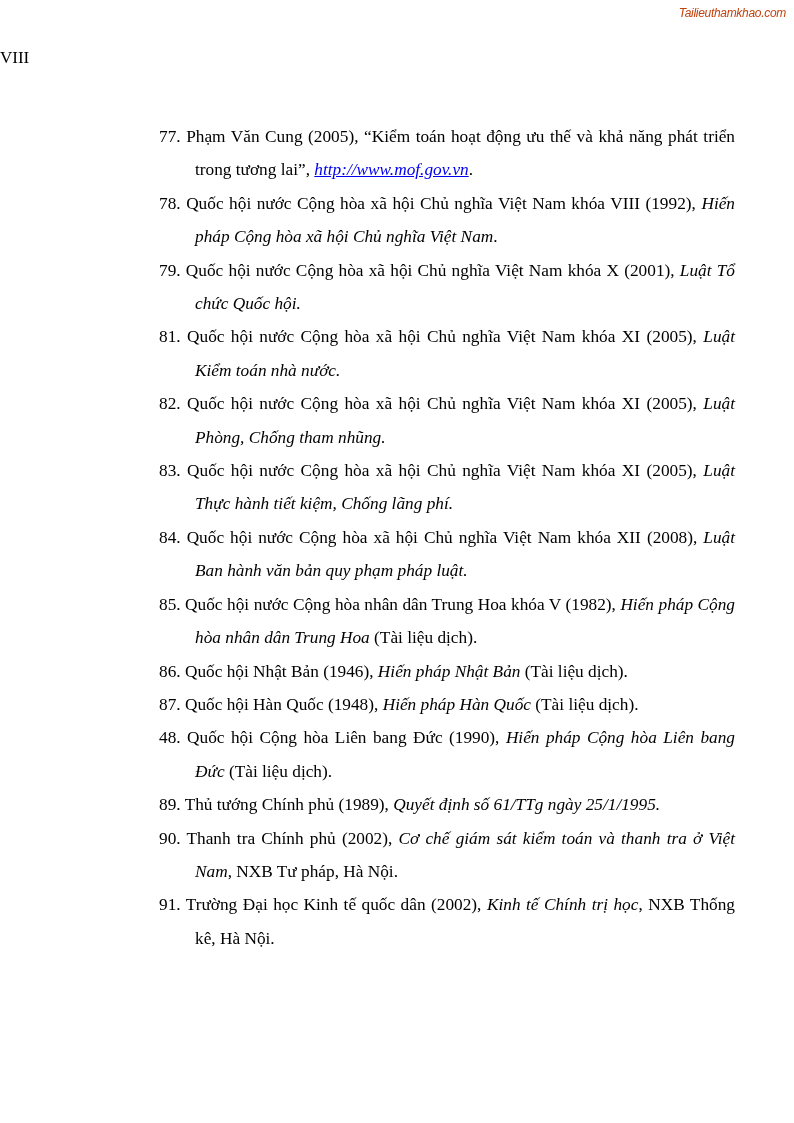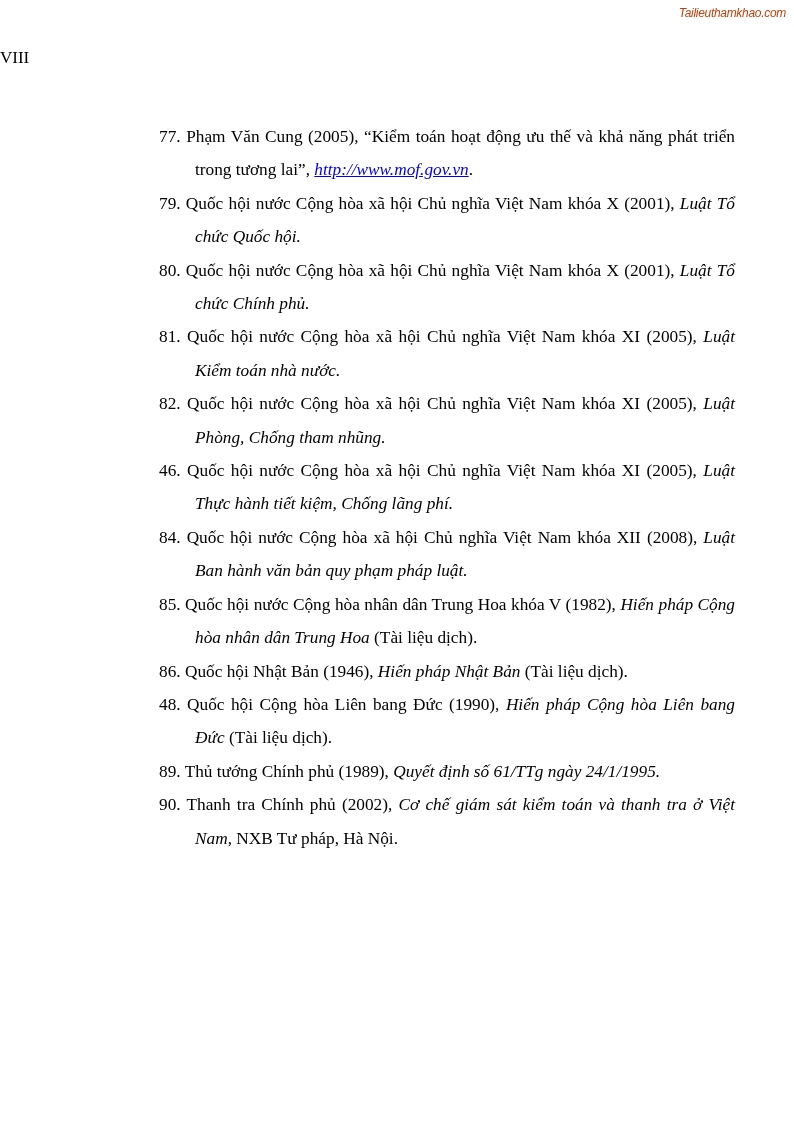--- a/index.html
+++ b/index.html
@@ -72,24 +72,26 @@
 </head>
 <body>
 
 <div class="watermark">Tailieuthamkhao.com</div>
 
 <div class="page-number">VIII</div>
 
 <ol class="ref-list">
 
   <li class="ref-item"><span class="num">77. </span><span class="seg-normal">Phạm Văn Cung (2005), “Kiểm toán hoạt động ưu thế và khả năng phát triển trong tương lai”, </span><a class="seg-link">http://www.mof.gov.vn</a><span class="seg-normal">.</span></li>
+  <li class="ref-item"><span class="num">78. </span><span class="seg-normal">Quốc hội nước Cộng hòa xã hội Chủ nghĩa Việt Nam khóa VIII (1992), </span><span class="seg-italic">Hiến pháp Cộng hòa xã hội Chủ nghĩa Việt Nam</span><span class="seg-normal">.</span></li>
   <li class="ref-item"><span class="num">79. </span><span class="seg-normal">Quốc hội nước Cộng hòa xã hội Chủ nghĩa Việt Nam khóa X (2001), </span><span class="seg-italic">Luật Tổ chức Quốc hội.</span></li>
-  <li class="ref-item"><span class="num">80. </span><span class="seg-normal">Quốc hội nước Cộng hòa xã hội Chủ nghĩa Việt Nam khóa X (2001), </span><span class="seg-italic">Luật Tổ chức Chính phủ.</span></li>
   <li class="ref-item"><span class="num">81. </span><span class="seg-normal">Quốc hội nước Cộng hòa xã hội Chủ nghĩa Việt Nam khóa XI (2005), </span><span class="seg-italic">Luật Kiểm toán nhà nước.</span></li>
   <li class="ref-item"><span class="num">82. </span><span class="seg-normal">Quốc hội nước Cộng hòa xã hội Chủ nghĩa Việt Nam khóa XI (2005), </span><span class="seg-italic">Luật Phòng, Chống tham nhũng.</span></li>
-  <li class="ref-item"><span class="num">46. </span><span class="seg-normal">Quốc hội nước Cộng hòa xã hội Chủ nghĩa Việt Nam khóa XI (2005), </span><span class="seg-italic">Luật Thực hành tiết kiệm, Chống lãng phí.</span></li>
+  <li class="ref-item"><span class="num">83. </span><span class="seg-normal">Quốc hội nước Cộng hòa xã hội Chủ nghĩa Việt Nam khóa XI (2005), </span><span class="seg-italic">Luật Thực hành tiết kiệm, Chống lãng phí.</span></li>
   <li class="ref-item"><span class="num">84. </span><span class="seg-normal">Quốc hội nước Cộng hòa xã hội Chủ nghĩa Việt Nam khóa XII (2008), </span><span class="seg-italic">Luật Ban hành văn bản quy phạm pháp luật.</span></li>
   <li class="ref-item"><span class="num">85. </span><span class="seg-normal">Quốc hội nước Cộng hòa nhân dân Trung Hoa khóa V (1982), </span><span class="seg-italic">Hiến pháp Cộng hòa nhân dân Trung Hoa</span><span class="seg-normal"> (Tài liệu dịch).</span></li>
   <li class="ref-item"><span class="num">86. </span><span class="seg-normal">Quốc hội Nhật Bản (1946), </span><span class="seg-italic">Hiến pháp Nhật Bản</span><span class="seg-normal"> (Tài liệu dịch).</span></li>
+  <li class="ref-item"><span class="num">87. </span><span class="seg-normal">Quốc hội Hàn Quốc (1948), </span><span class="seg-italic">Hiến pháp Hàn Quốc</span><span class="seg-normal"> (Tài liệu dịch).</span></li>
   <li class="ref-item"><span class="num">48. </span><span class="seg-normal">Quốc hội Cộng hòa Liên bang Đức (1990), </span><span class="seg-italic">Hiến pháp Cộng hòa Liên bang Đức</span><span class="seg-normal"> (Tài liệu dịch).</span></li>
-  <li class="ref-item"><span class="num">89. </span><span class="seg-normal">Thủ tướng Chính phủ (1989), </span><span class="seg-italic">Quyết định số 61/TTg ngày 24/1/1995.</span></li>
+  <li class="ref-item"><span class="num">89. </span><span class="seg-normal">Thủ tướng Chính phủ (1989), </span><span class="seg-italic">Quyết định số 61/TTg ngày 25/1/1995.</span></li>
   <li class="ref-item"><span class="num">90. </span><span class="seg-normal">Thanh tra Chính phủ (2002), </span><span class="seg-italic">Cơ chế giám sát kiểm toán và thanh tra ở Việt Nam</span><span class="seg-normal">, NXB Tư pháp, Hà Nội.</span></li>
+  <li class="ref-item"><span class="num">91. </span><span class="seg-normal">Trường Đại học Kinh tế quốc dân (2002), </span><span class="seg-italic">Kinh tế Chính trị học</span><span class="seg-normal">, NXB Thống kê, Hà Nội.</span></li>
 </ol>
 
 </body></html>

